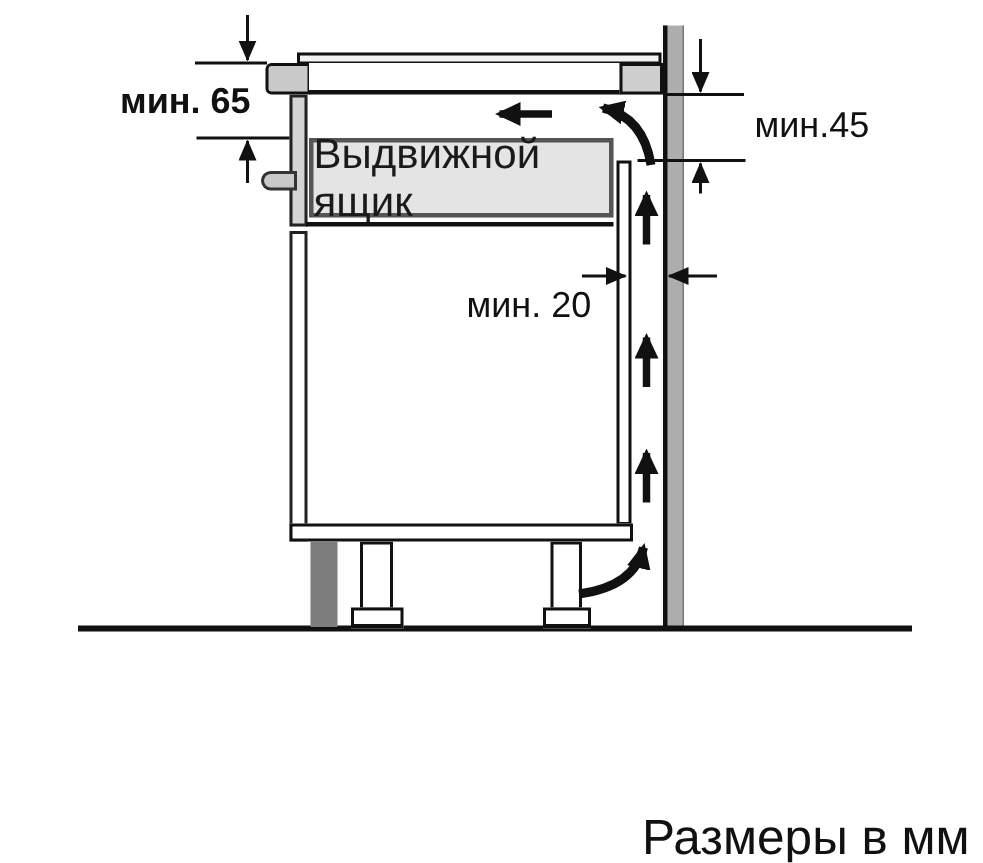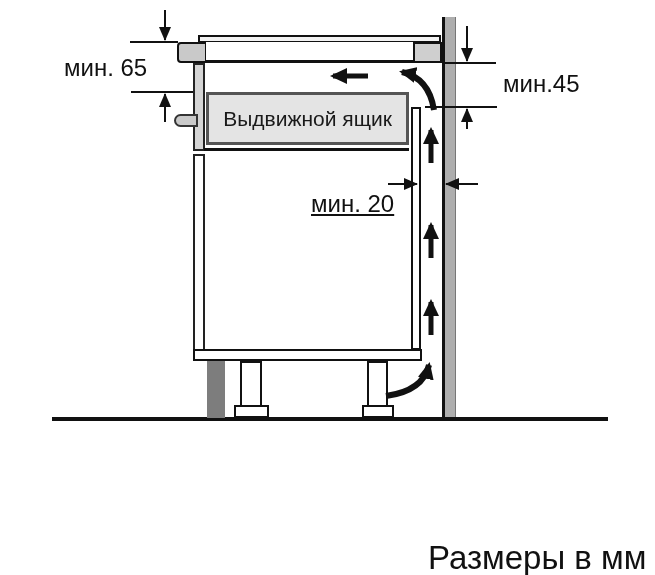--- a/index.html
+++ b/index.html
@@ -15,34 +15,34 @@
   .hob{left:198px;top:35px;width:243px;height:8px;background:#f2f2f2;border:2px solid #111;}
   .wt-left{left:177px;top:42px;width:30px;height:21px;background:#c9c9c9;
            border:2px solid #111;border-radius:4px 0 0 4px;}
   .wt-mid{left:206px;top:42px;width:208px;height:21px;background:#fff;border-bottom:3px solid #111;}
   .wt-right{left:413px;top:42px;width:29px;height:21px;background:#cfcfcf;border:2px solid #111;}
   .sidewall-up{left:193px;top:63px;width:12px;height:88px;background:#d4d4d4;border:2px solid #222;}
   .sidewall-low{left:193px;top:154px;width:12px;height:207px;background:#fff;border:2px solid #222;}
   .tab{left:174px;top:114px;width:24px;height:13px;background:#c9c9c9;
        border:2px solid #333;border-radius:7px 0 0 7px;}
   .drawer{left:206px;top:92px;width:203px;height:53px;background:#e4e4e4;border:3px solid #555;
-          display:flex;align-items:center;justify-content:center;font-size:21px;color:#1a1a1a;}
+          display:flex;align-items:center;justify-content:center;font-size:28px;color:#1a1a1a;}
   .divider{left:204px;top:148px;width:205px;height:3px;background:#111;}
   .rear-panel{left:411px;top:107px;width:10px;height:243px;background:#fff;border:2px solid #111;}
   .bottom-panel{left:193px;top:349px;width:229px;height:12px;background:#fff;border:2px solid #111;}
   .plinth{left:207px;top:361px;width:18px;height:57px;background:#7d7d7d;}
   .leg-shaft{background:#fff;border:2px solid #111;top:361px;width:22px;height:46px;}
   .leg-foot{background:#fff;border:2px solid #111;border-bottom:3px solid #111;top:405px;height:14px;}
   .shaft1{left:240px;} .foot1{left:234px;width:35px;}
   .shaft2{left:367px;width:21px;} .foot2{left:362px;width:32px;}
   
   .dim-label{font-size:24px;white-space:nowrap;}
-  .lbl-65{left:64px;top:54px;}
+  .lbl-65{left:80px;top:54px;font-weight:bold;}
   .lbl-45{left:503px;top:70px;}
-  .lbl-20{left:311px;top:190px;text-decoration:underline;}
+  .lbl-20{left:311px;top:190px;}
   .caption{left:428px;top:539px;font-size:33px;white-space:nowrap;}
   svg.overlay{position:absolute;left:0;top:0;}
 </style>
 </head>
 <body>
 
 <div class="canvas">
 
   <div class="abs wall"></div>
   <div class="abs floor"></div>

